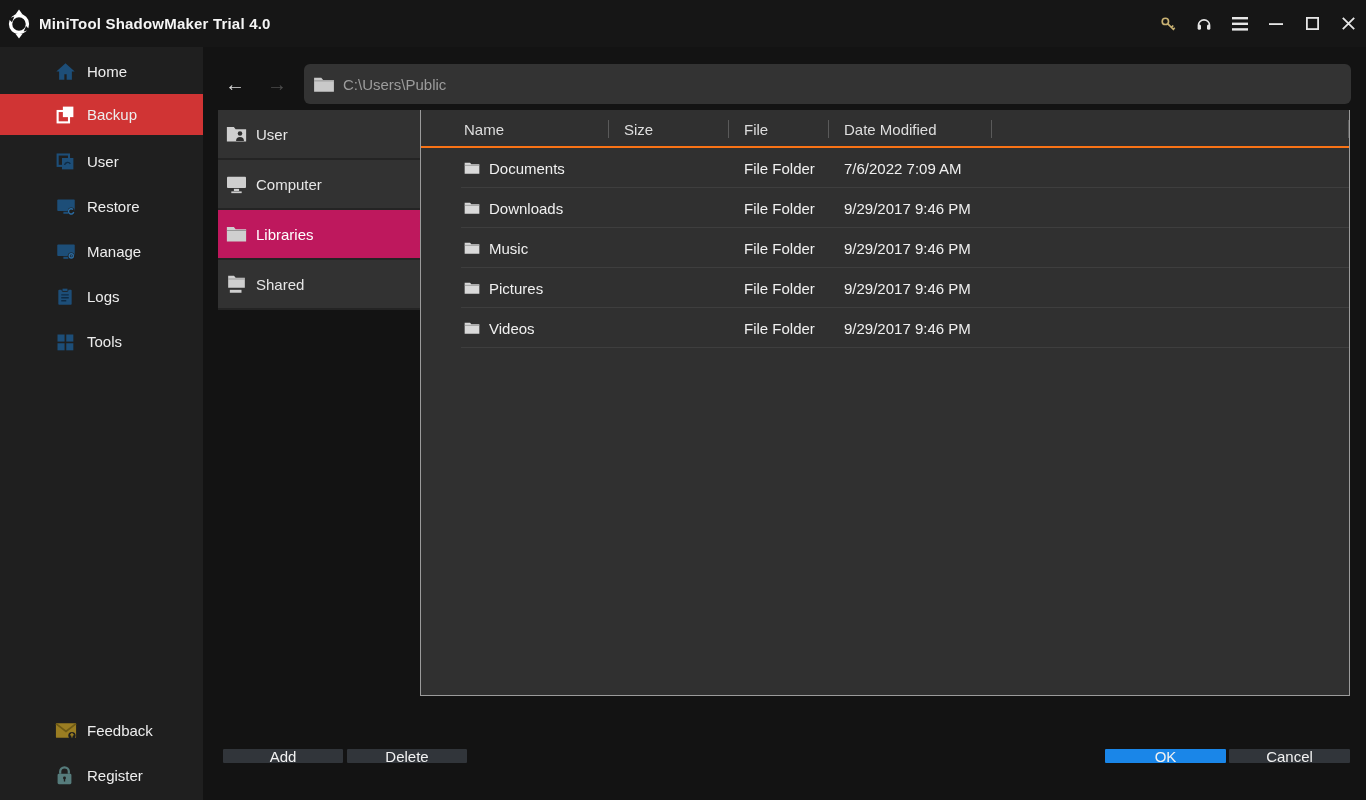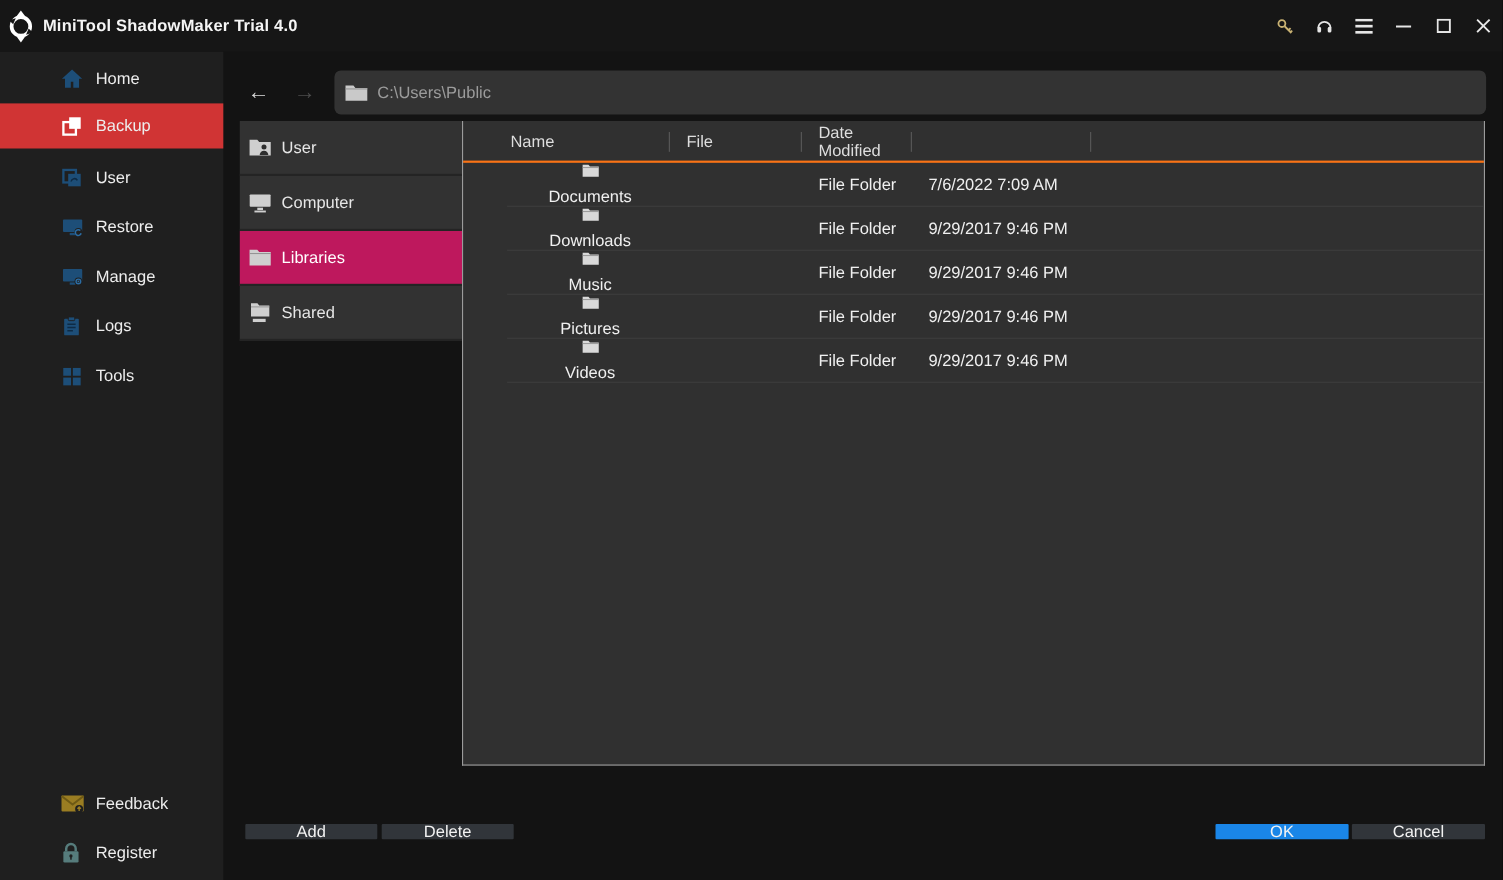--- a/index.html
+++ b/index.html
@@ -53,21 +53,21 @@
     border-bottom:1px solid #9b9b9b; }
   .fl-header { position:relative; display:grid; grid-template-columns:188px 120px 100px 163px 1fr;
     height:38px; align-items:center; border-bottom:2px solid #f97316; color:#dedede; font-size:15px; }
   .fl-header .hc { position:relative; height:38px; display:flex; align-items:center; padding-left:15px; cursor:pointer; }
   .fl-header .hc.name { padding-left:43px; }
   .fl-header .hc::after { content:""; position:absolute; right:0; top:10px; width:1px; height:18px; background:#5a5a5a; }
   .fl-row { position:relative; display:grid; grid-template-columns:188px 120px 100px 163px 1fr;
     height:40px; align-items:center; color:#f0f0f0; font-size:15px; cursor:pointer; }
   .fl-row::after { content:""; position:absolute; left:40px; right:0; bottom:0; height:1px; background:#3e3e3e; }
   .fl-cell { padding-left:15px; white-space:nowrap; overflow:visible; }
-  .fl-cell.name { padding-left:43px; display:flex; align-items:center; gap:9px;flex-direction:column; }
+  .fl-cell.name { padding-left:43px; display:flex; align-items:center; gap:9px; }
   .fl-cell.name svg { flex:0 0 auto; }
 
   
   .btn { position:absolute; top:749px; height:14px; border-radius:1px; border:none;
     color:#f2f2f2; font-size:15px; font-family:"Liberation Sans", sans-serif;
     display:flex; align-items:center; justify-content:center; cursor:pointer; }
   .btn.dark { background:#31353a; }
   .btn.blue { background:#1a86e8; }
   #btn-add    { left:223px; width:120px; }
   #btn-delete { left:347px; width:120px; }
@@ -286,20 +286,21 @@
           <rect x="4" y="19" width="14" height="3.5" fill="#cfcfcf"></rect>
         </svg>
       </span>
       <span class="lbl">Shared</span>
     </div>
   </div>
 
   <div class="filepanel">
     <div class="fl-header">
       <div class="hc name">Name</div>
+      <div class="hc">Size</div>
       <div class="hc">File</div>
       <div class="hc">Date Modified</div>
       <div class="hc"></div>
     </div>
 
     <div class="fl-row">
       <div class="fl-cell name">
         <svg width="16" height="14" viewBox="0 0 24 20">
             <path d="M1 2 h8 l2 2.5 h12 v14 H1 Z" fill="#d9d9d9"></path>
             <path d="M1 6 h22" stroke="#8f8f8f" stroke-width="1.2"></path>

